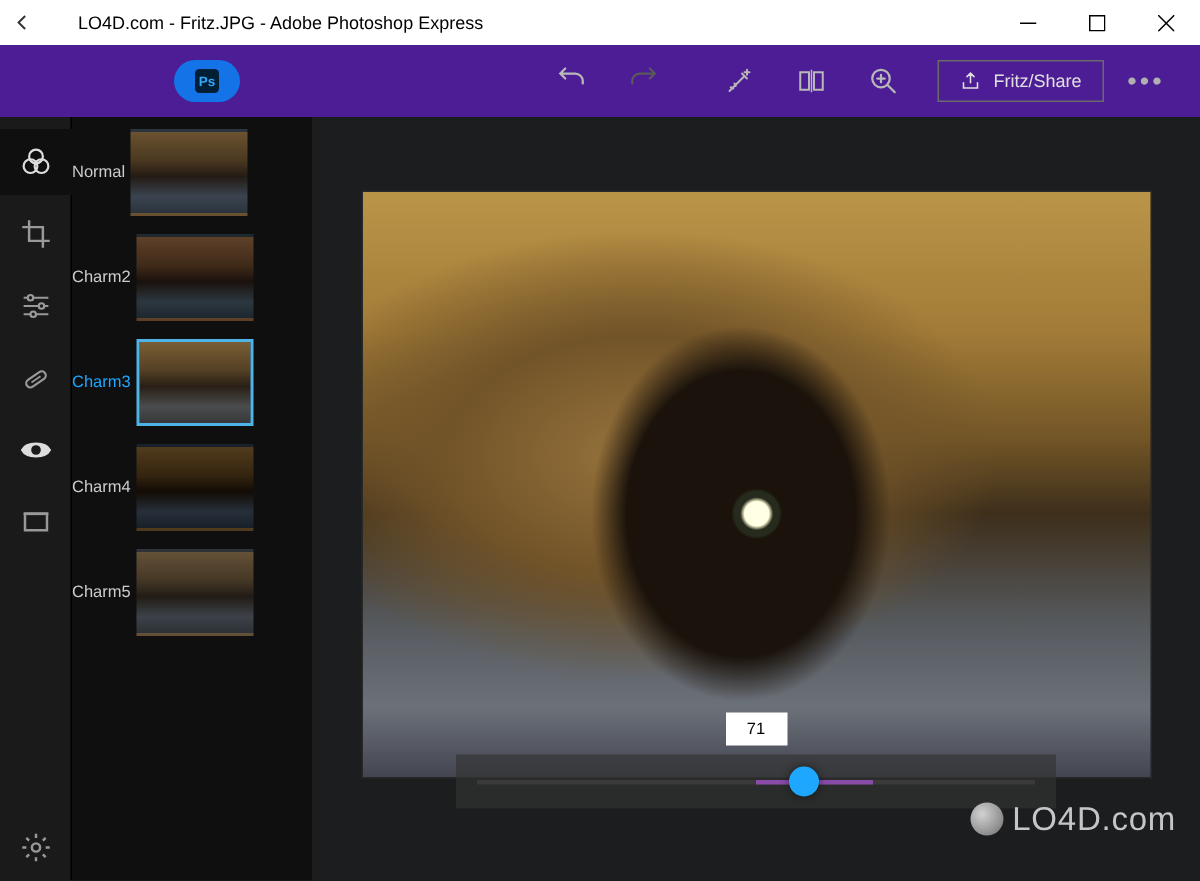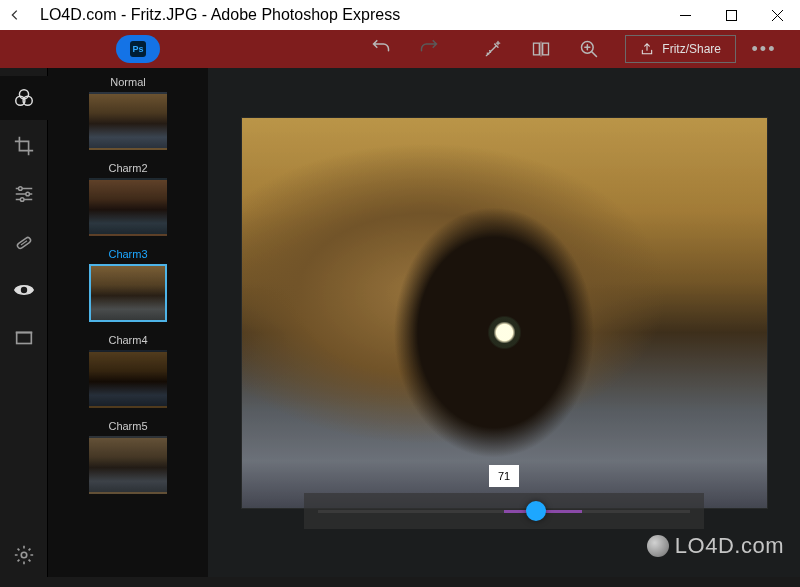--- a/index.html
+++ b/index.html
@@ -28,37 +28,38 @@
 }
 .titlebar-back {
   width: 32px;
   display: flex;
   align-items: center;
   justify-content: flex-start;
   font-size: 14px;
 }
 .titlebar-title {
   flex: 1;
-  font-size: 16px;
+  font-size: 12px;
+  margin-left: 12px;
 }
 .win-controls {
   display: flex;
 }
 .win-btn {
   width: 46px;
   height: 30px;
   display: flex;
   align-items: center;
   justify-content: center;
   font-size: 12px;
 }
 .win-btn svg { width: 11px; height: 11px; }
 .topbar {
-  height: 38px;
-  background: #7f1d1d;
+  height: 48px;
+  background: #4c1d95;
   display: flex;
   align-items: center;
   padding: 0 16px;
   gap: 8px;
 }
 .promo-pill {
   background: #1473e6;
   border-radius: 20px;
   padding: 6px 14px;
   display: flex;
@@ -142,21 +143,21 @@
 }
 .rail-spacer { flex: 1; }
 .filter-panel {
   width: 160px;
   background: #0f0f0f;
   overflow-y: hidden;
   padding: 4px 0;
 }
 .filter-item {
   display: flex;
-  flex-direction: column;
+  flex-direction: row;
   align-items: center;
   gap: 4px;
   padding: 4px 0 8px 0;
 }
 .filter-label {
   font-size: 11px;
   color: #ccc;
 }
 .filter-item.selected .filter-label {
   color: #1da7ff;
@@ -201,21 +202,21 @@
 .slider-wrap {
   position: absolute;
   bottom: 48px;
   left: 50%;
   transform: translateX(-50%);
   width: 400px;
 }
 .slider-val {
   background: #fff;
   color: #000;
-  width: 30px;
+  width: 41px;
   height: 22px;
   display: flex;
   align-items: center;
   justify-content: center;
   font-size: 11px;
   margin: 0 auto 6px;
 }
 .slider-track {
   height: 36px;
   background: rgba(50,50,50,0.65);

